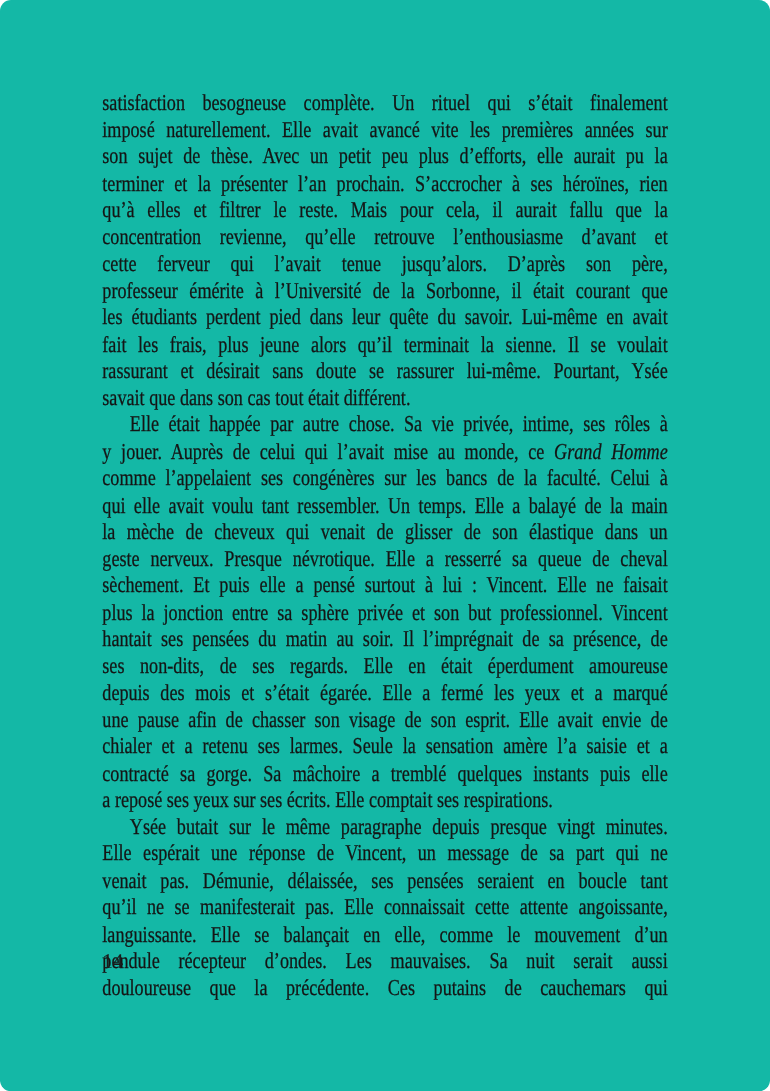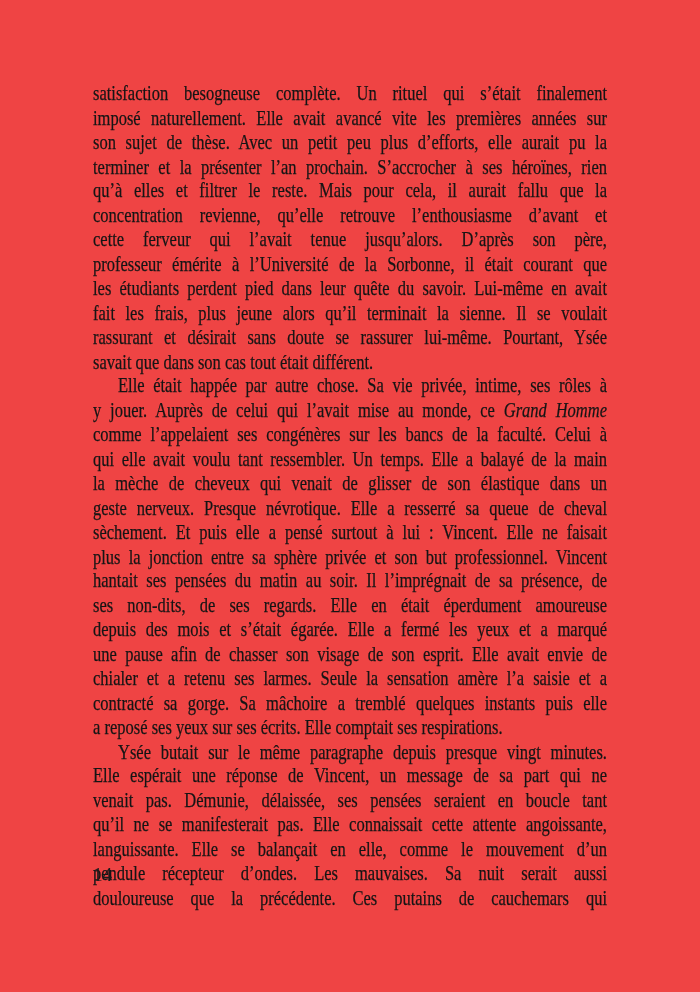--- a/index.html
+++ b/index.html
@@ -7,21 +7,22 @@
     width: 700px;
     height: 992px;
     background: #ffffff;
     position: relative;
     overflow: hidden;
     font-family: "Liberation Serif", serif;
   }
   .page {
     position: absolute;
     inset: 0;
-    background: #ef4444;
+    background: #14b8a6;
+    border-radius: 10px;
   }
   .text-block {
     position: absolute;
     left: 93px;
     top: 81px;
     width: 514px;
     font-size: 16.5px;
     line-height: 19.5px;
     color: #151515;
     transform: scaleY(1.25);

